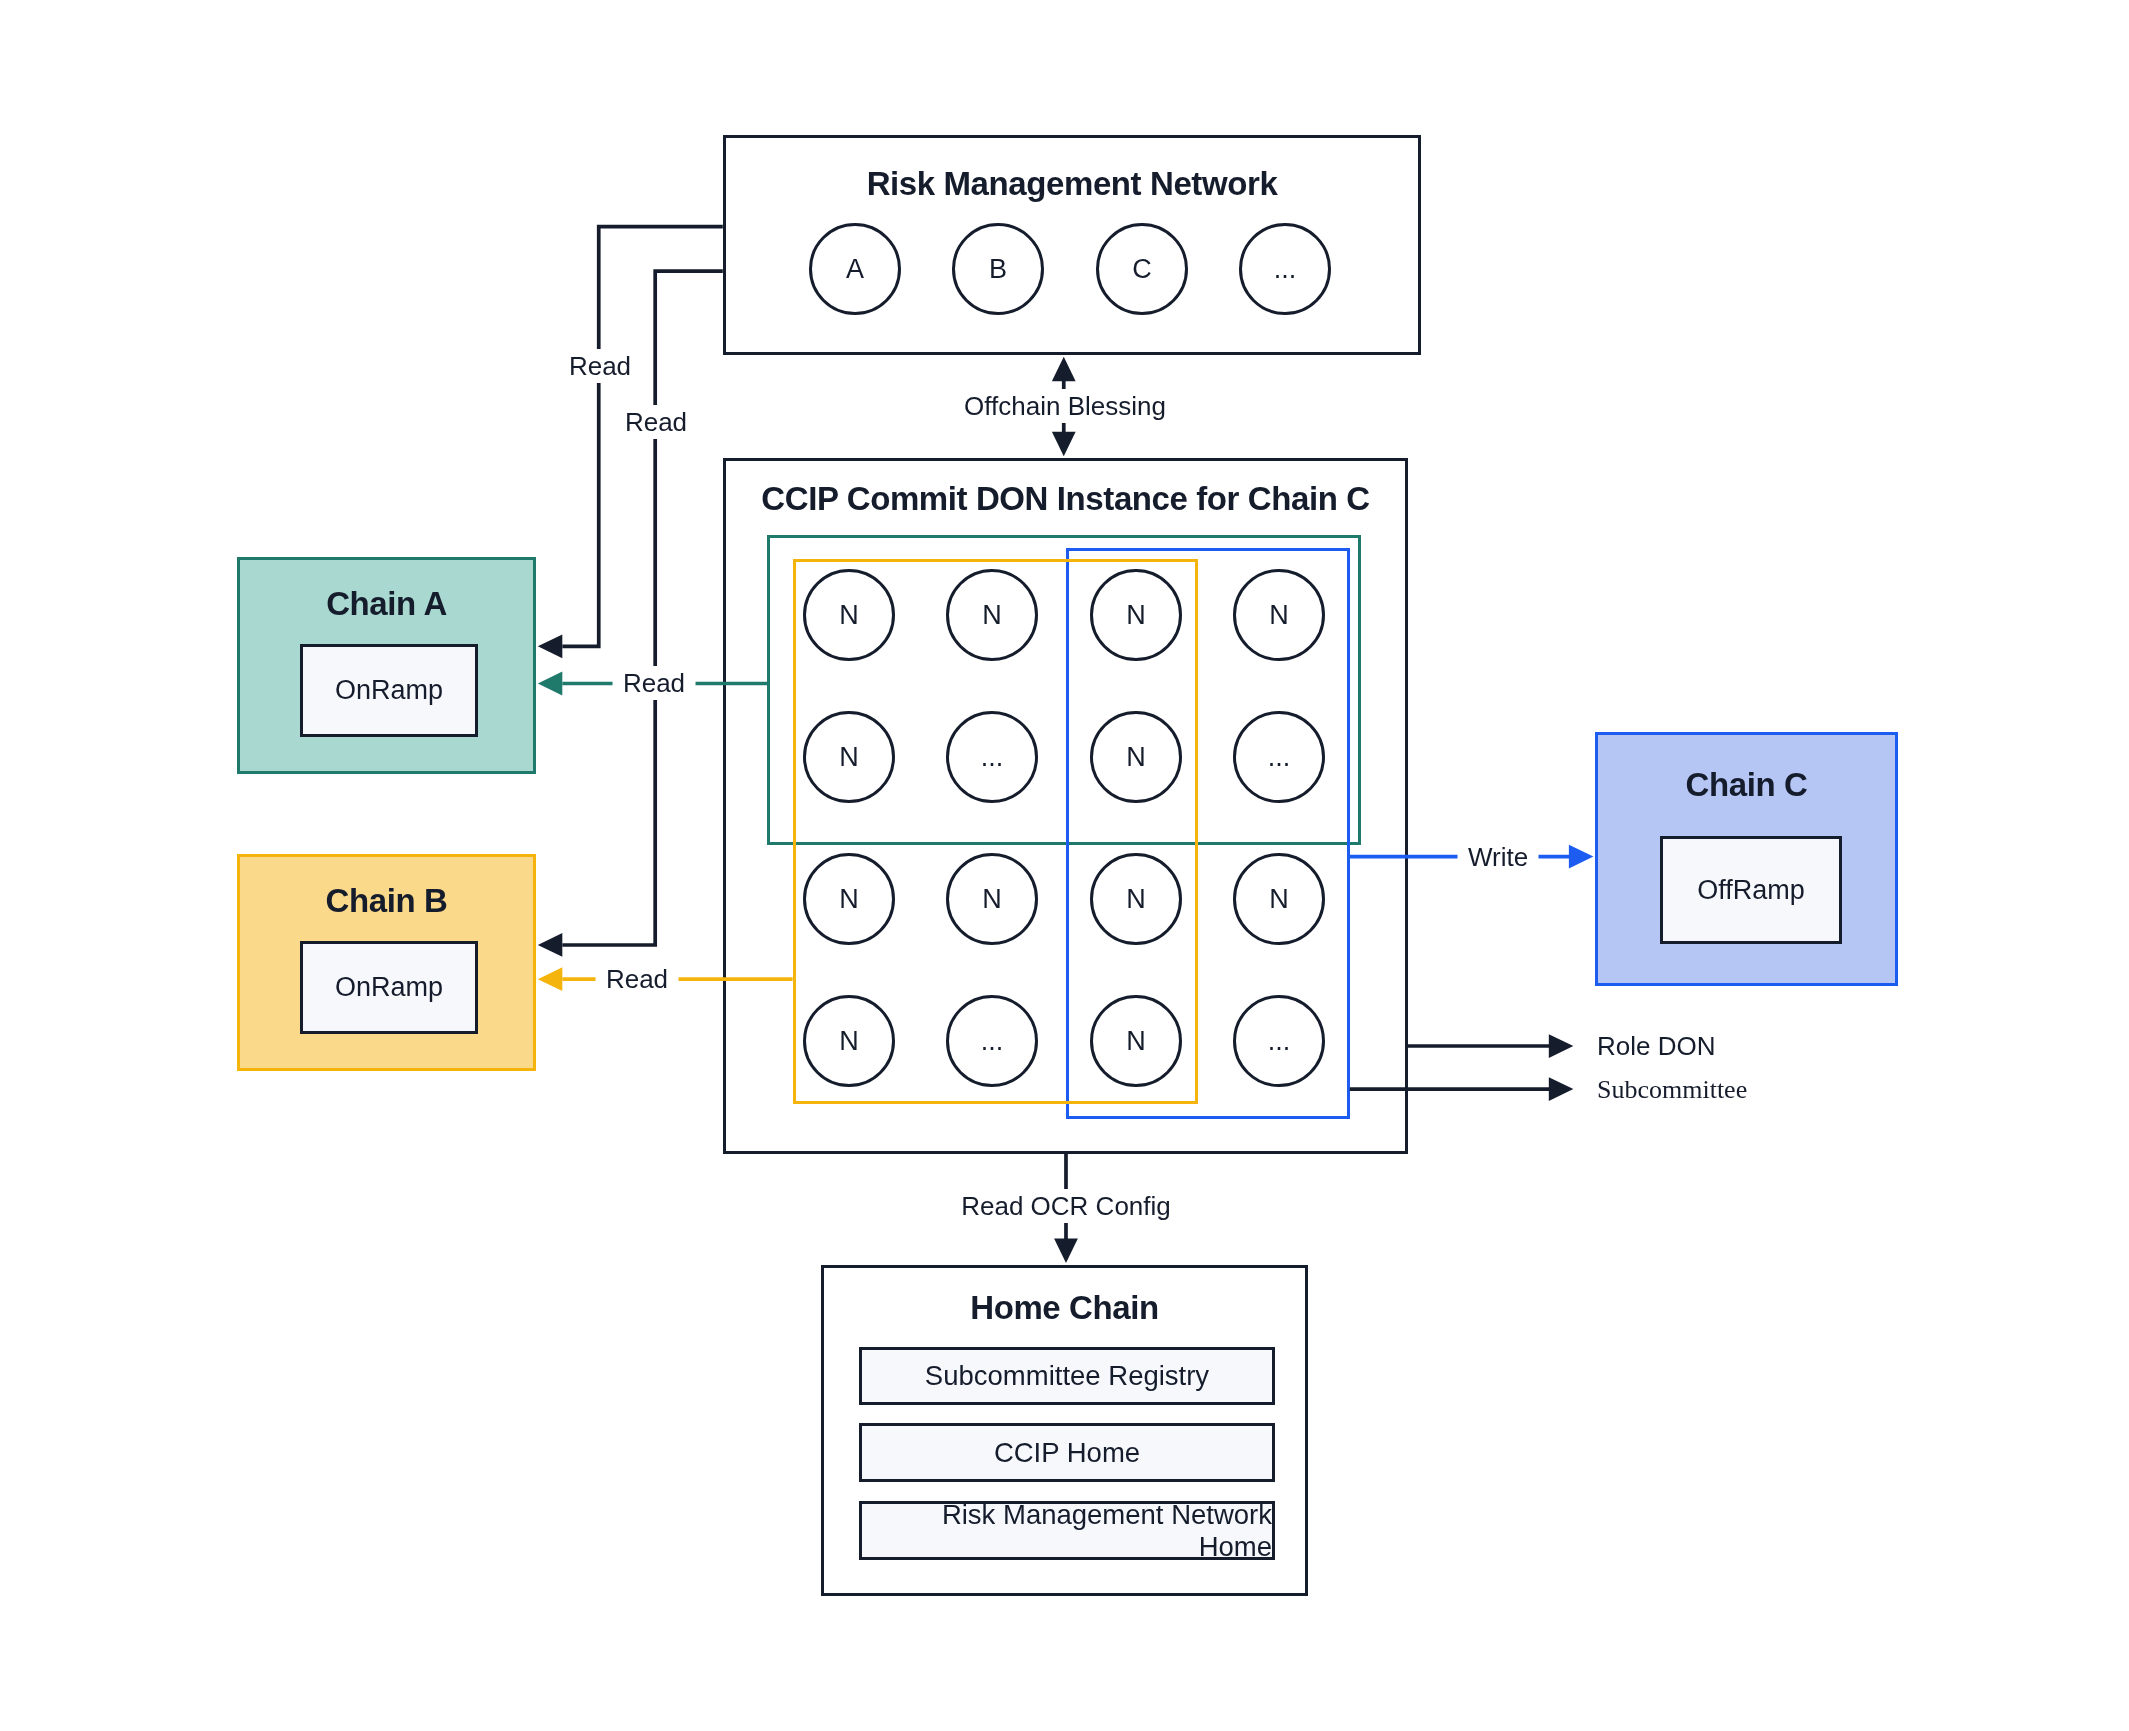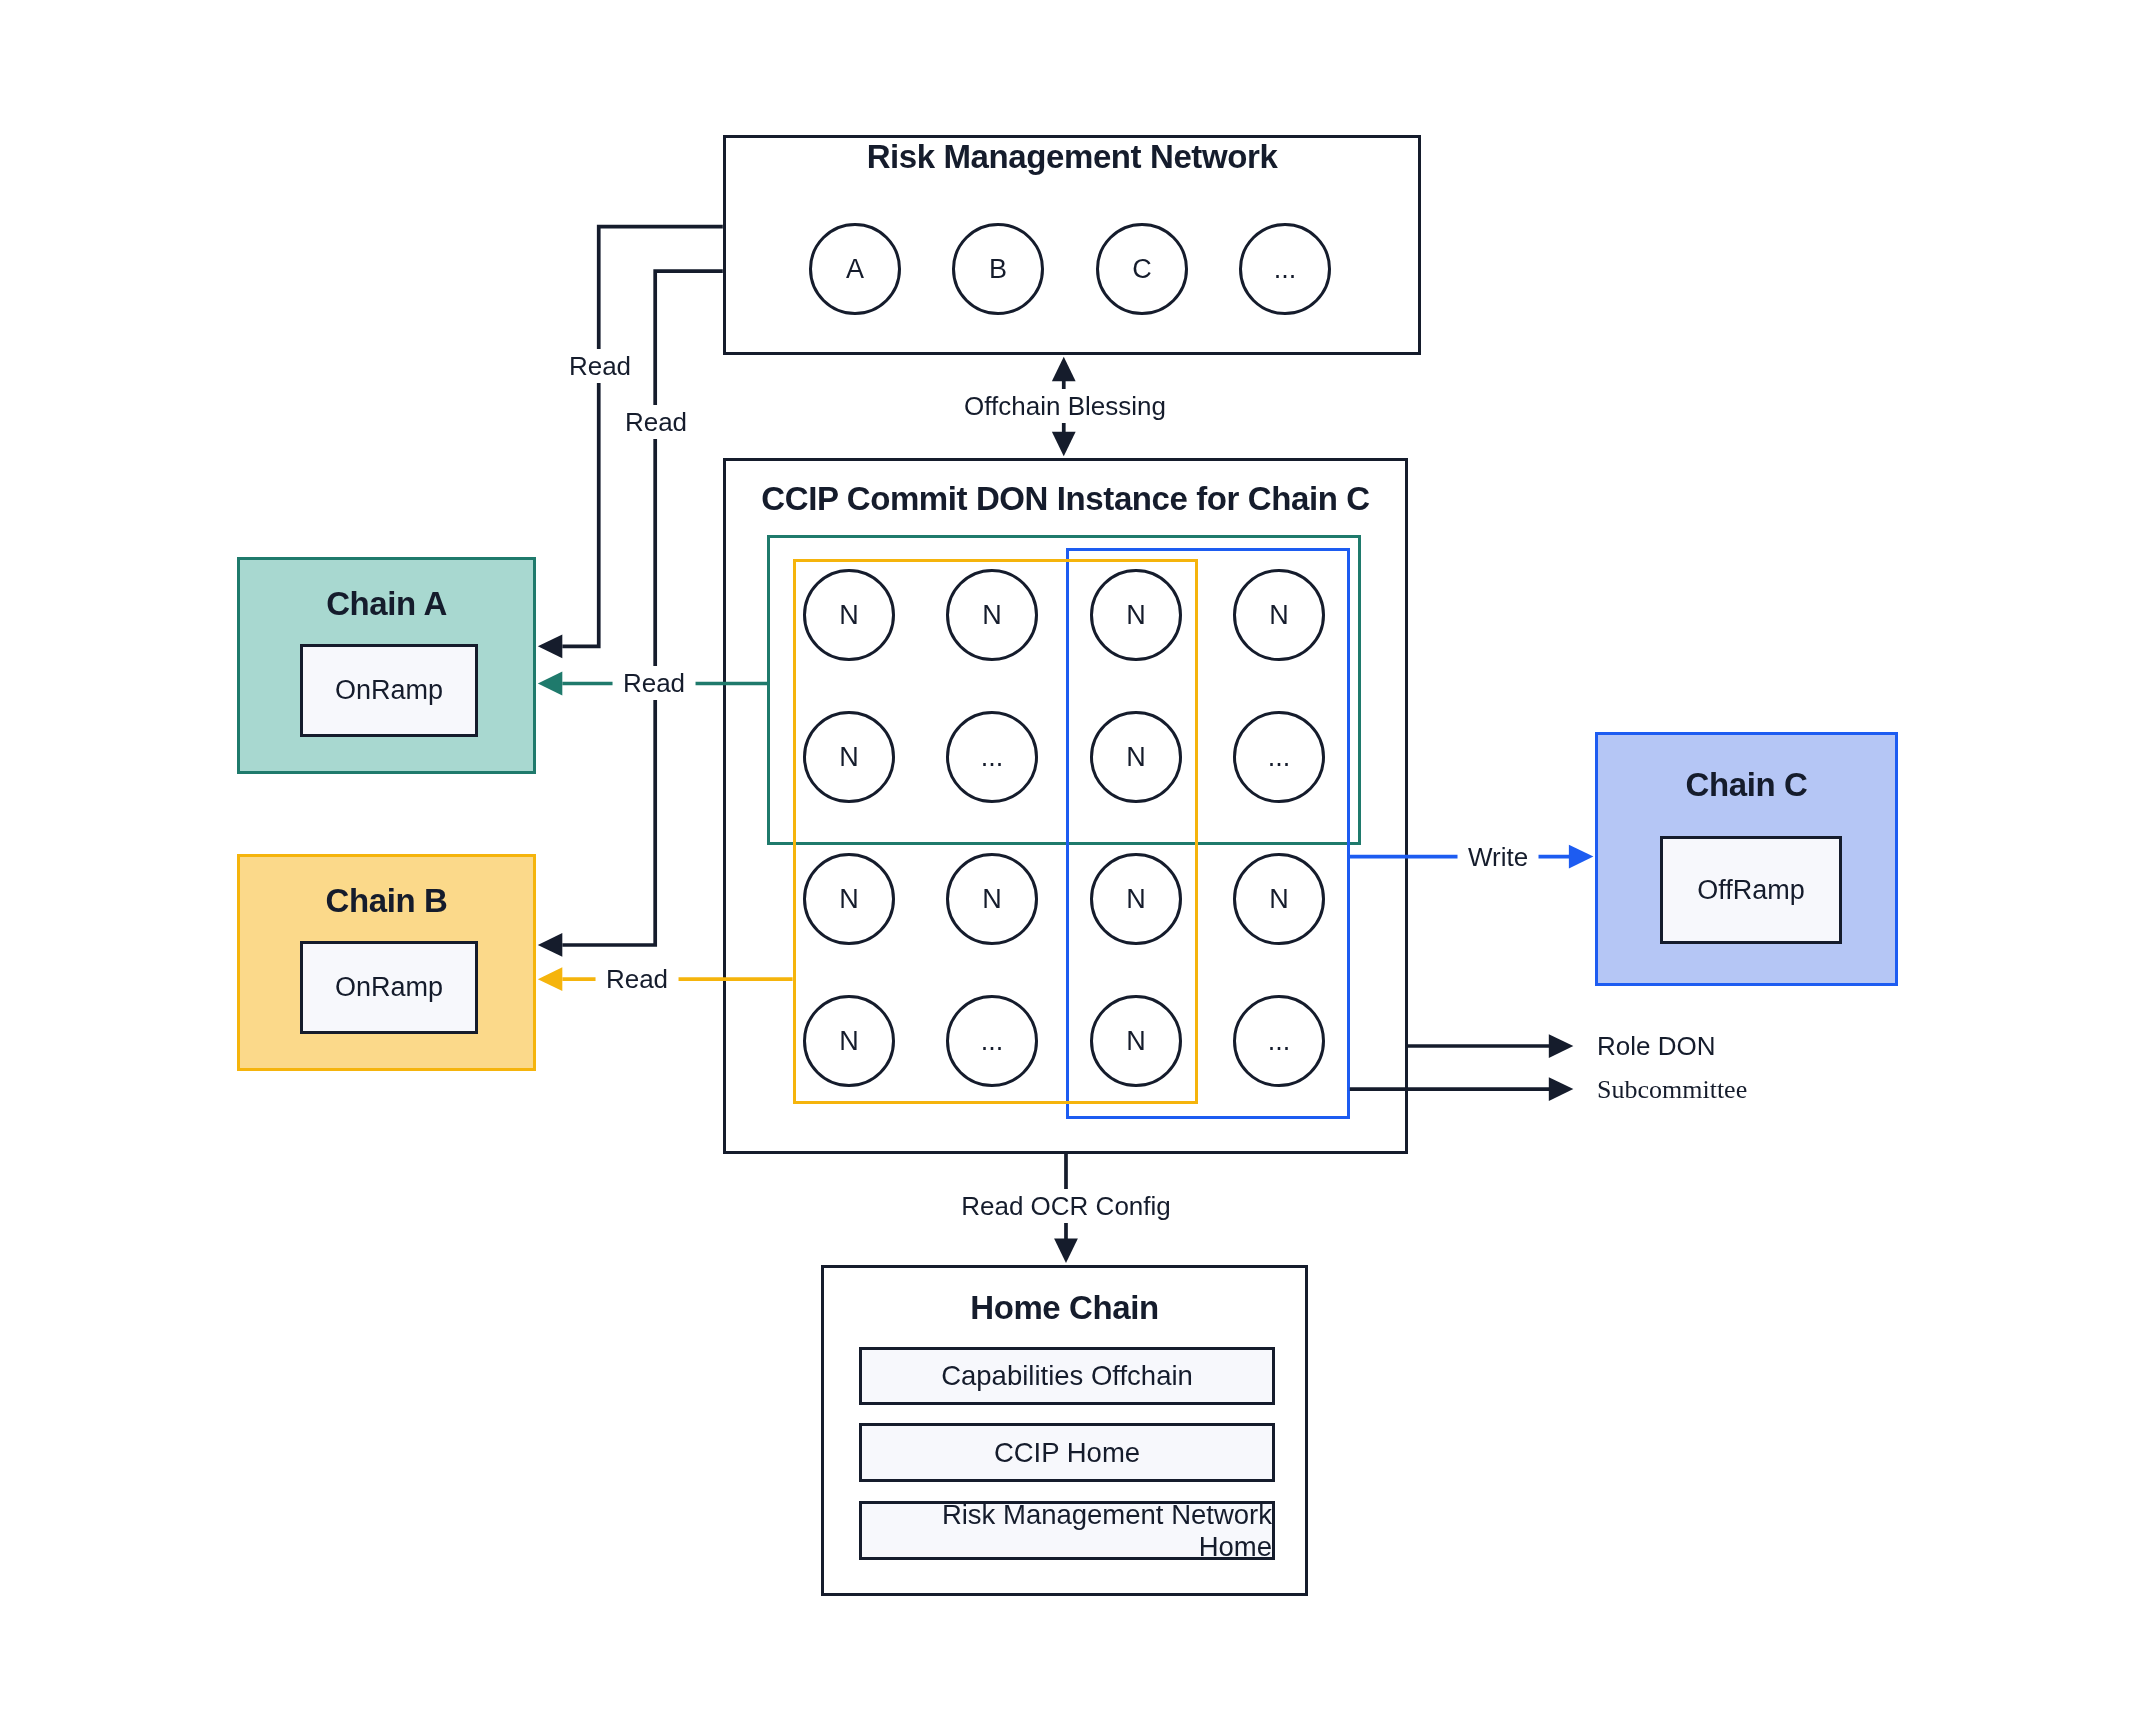--- a/index.html
+++ b/index.html
@@ -46,21 +46,21 @@
   .edge-label.left-align{transform:translate(0,-50%);padding:1.5px 0;}
 
   .z20{z-index:20;}
 </style>
 </head>
 <body>
 
 <div class="canvas">
 
   <div class="bigbox" style="left:723px;top:135px;width:698px;height:220px;">
-    <div class="box-title" style="">Risk Management Network</div>
+    <div class="box-title" style="margin-top:27px;">Risk Management Network</div>
   </div>
   <div class="node" style="left:809px;top:223px;">
       <span>A</span>
     </div>
   <div class="node" style="left:952px;top:223px;">
       <span>B</span>
     </div>
   <div class="node" style="left:1096px;top:223px;">
       <span>C</span>
     </div>
@@ -145,21 +145,21 @@
   <div class="chain" style="left:1595px;top:732px;width:303px;height:254px;background:var(--blue-fill);border:3.7px solid var(--blue);">
     <div class="box-title" style="margin-top:31px;">Chain C</div>
     <div class="ramp" style="left:62px;top:101px;width:182px;height:108px;">
       <span>OffRamp</span>
     </div>
   </div>
 
   <div class="bigbox" style="left:821px;top:1265px;width:487px;height:331px;">
     <div class="box-title" style="margin-top:21px;">Home Chain</div>
     <div class="home-item" style="top:79px;height:58px;">
-      <span>Capabilities Offchain</span>
+      <span>Subcommittee Registry</span>
     </div>
     <div class="home-item" style="top:155px;height:59px;">
       <span>CCIP Home</span>
     </div>
     <div class="home-item" style="top:233px;height:59px;text-align:right;">
       <span>Risk Management Network Home</span>
     </div>
   </div>
 
   <svg class="edges" width="2129" height="1731" viewBox="0 0 2866 2330">

